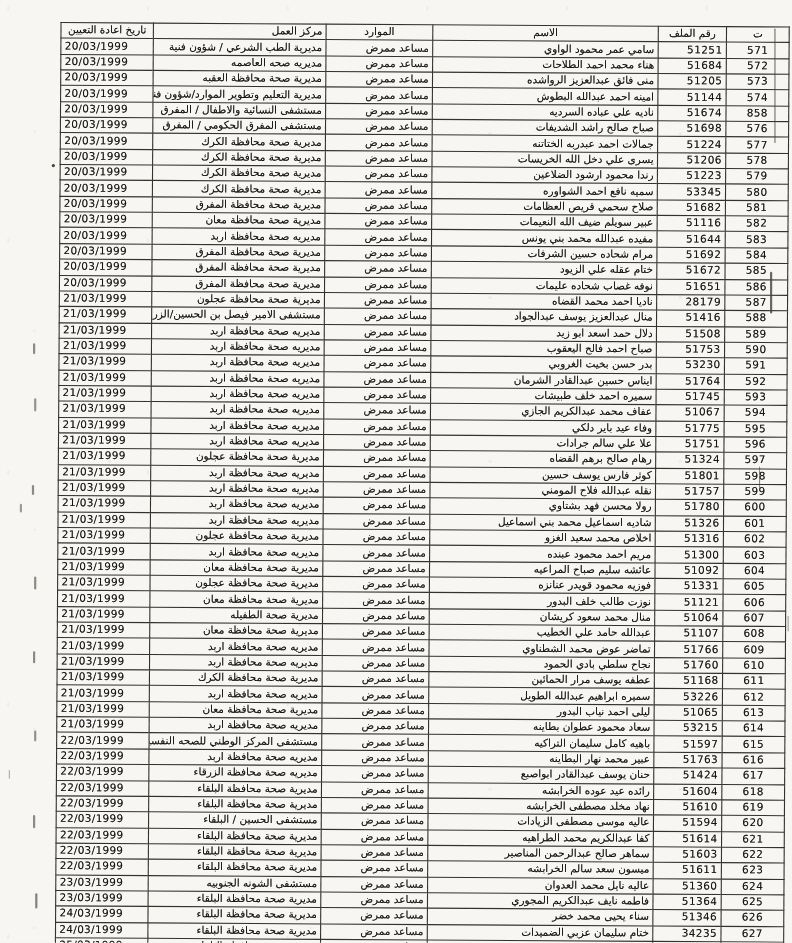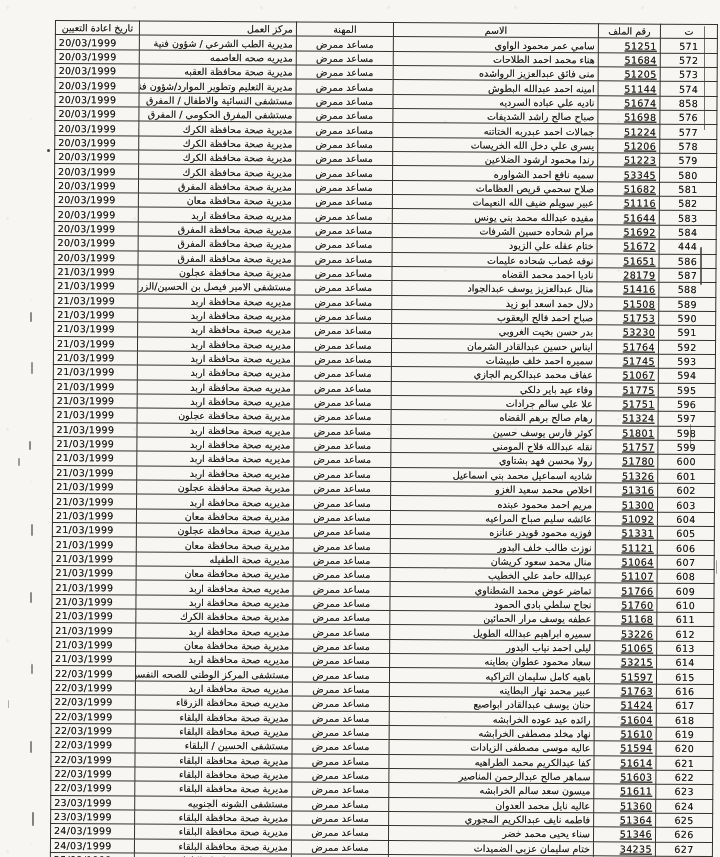--- a/index.html
+++ b/index.html
@@ -33,23 +33,23 @@
   }
   table.scan tr{height:14.35px;}
   thead th{height:14px;font-weight:normal;font-size:10px;padding:0 2px;}
   col.w-serial{width:57px}
   col.w-file{width:62px}
   col.w-name{width:205px}
   col.w-prof{width:97px}
   col.w-center{width:157px}
   col.w-date{width:84px}
   .c-serial{direction:ltr;text-align:center;font-size:10.5px;letter-spacing:.4px;}
-  .c-file{direction:ltr;text-align:right;font-size:10.5px;letter-spacing:.4px;padding-left:4px;text-decoration:underline;}
+  .c-file{direction:ltr;text-align:right;font-size:10.5px;letter-spacing:.4px;padding-left:4px;}
   .c-name{text-align:right;}
-  .c-prof{text-align:center;font-size:8.5px;color:#22201d;}
+  .c-prof{text-align:right;font-size:8.5px;color:#22201d;}
   .c-center{text-align:right;font-size:9px;}
   .c-date{direction:ltr;text-align:left;font-size:10.5px;letter-spacing:.3px;padding-right:4px;}
   thead .h-center{text-align:right;}
   thead .h-date{font-size:9px;margin-top:32px;}
   
   .artifact{position:absolute;background:#46423c;border-radius:1px;}
   .v1{left:704px;top:26px;width:1px;height:104px;opacity:.75;}
   .v2{left:700px;top:247px;width:2px;height:38px;opacity:.8;}
   .v3{left:690px;top:424px;width:1px;height:22px;opacity:.6;}
   .v4{left:716px;top:560px;width:1px;height:14px;opacity:.5;}
@@ -78,21 +78,21 @@
           <col class="w-name">
         <col class="w-prof">
           <col class="w-center">
           <col class="w-date">
       </colgroup>
       <thead>
         <tr>
           <th class="c-serial">ت</th>
           <th>رقم الملف</th>
           <th>الاسم</th>
-          <th>المهنة</th>
+          <th>الموارد</th>
           <th class="h-center">مركز العمل</th>
           <th class="h-date">تاريخ اعادة التعيين</th>
         </tr>
       </thead>
       <tbody>
           <tr>
             <td class="c-serial">571</td>
             <td class="c-file">51251</td>
             <td class="c-name">سامي عمر محمود الواوي</td>
             <td class="c-prof">مساعد ممرض</td>
@@ -197,21 +197,21 @@
           </tr>
           <tr>
             <td class="c-serial">584</td>
             <td class="c-file">51692</td>
             <td class="c-name">مرام شحاده حسين الشرفات</td>
             <td class="c-prof">مساعد ممرض</td>
             <td class="c-center">مديرية صحة محافظة المفرق</td>
             <td class="c-date">20/03/1999</td>
           </tr>
           <tr>
-            <td class="c-serial">444</td>
+            <td class="c-serial">585</td>
             <td class="c-file">51672</td>
             <td class="c-name">ختام عقله علي الزيود</td>
             <td class="c-prof">مساعد ممرض</td>
             <td class="c-center">مديرية صحة محافظة المفرق</td>
             <td class="c-date">20/03/1999</td>
           </tr>
           <tr>
             <td class="c-serial">586</td>
             <td class="c-file">51651</td>
             <td class="c-name">نوفه غصاب شحاده عليمات</td>

